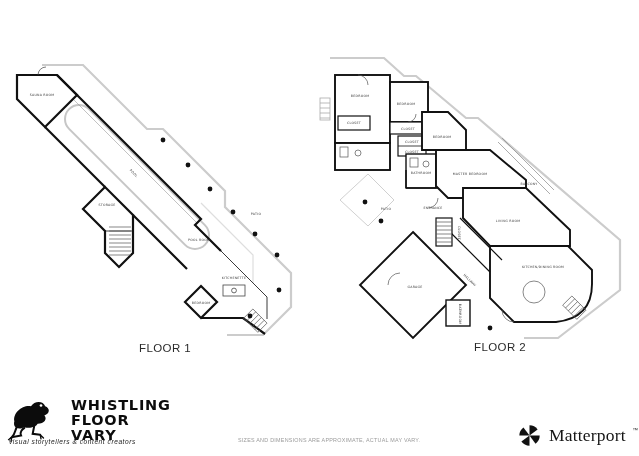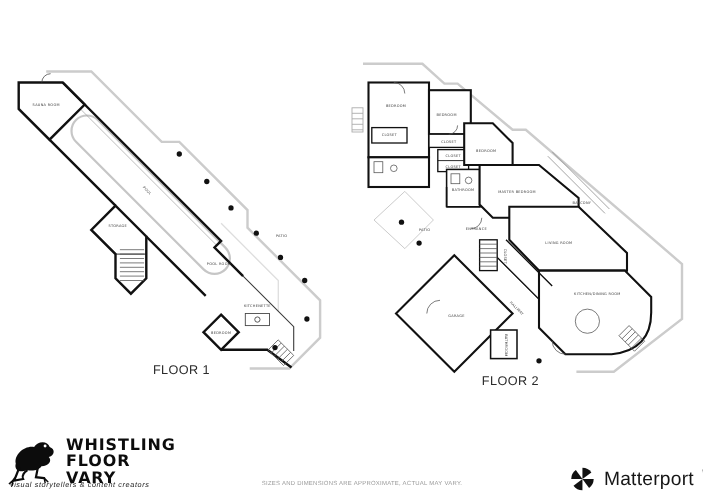--- a/index.html
+++ b/index.html
@@ -2,32 +2,32 @@
 <html><head>
 <meta charset="utf-8">
 <style>
   html,body{margin:0;padding:0;background:#fff;}
   #page{position:relative;width:639px;height:456px;background:#ffffff;overflow:hidden;
         font-family:"Liberation Sans",sans-serif;}
   svg text{font-family:"DejaVu Sans",sans-serif;fill:#3a3a3a;}
   .room-label{font-size:3.2px;letter-spacing:.25px;text-anchor:middle;}
   .floor-caption{position:absolute;width:110px;text-align:center;font-size:11.5px;
         color:#2b2b2b;letter-spacing:.4px;font-family:"Liberation Sans",sans-serif;}
-  #caption-floor1{left:110px;top:331px;}
-  #caption-floor2{left:409px;top:341px;}
-  #brand{position:absolute;left:6px;top:393px;display:flex;align-items:flex-start;gap:4px;}
+  #caption-floor1{left:110px;top:342px;}
+  #caption-floor2{left:445px;top:341px;}
+  #brand{position:absolute;left:6px;top:393px;display:flex;align-items:flex-start;gap:15px;}
   #brand-name{display:flex;flex-direction:column;margin-top:5px;}
   #brand-name span{font-family:"DejaVu Sans",sans-serif;font-weight:800;font-size:14.5px;
         letter-spacing:.8px;line-height:1.04;color:#0c0c0c;}
   #brand-tagline{position:absolute;left:9px;top:438px;font-family:Liberation Sans, sans-serif;
         font-style:oblique;font-size:6.6px;letter-spacing:.55px;color:#1a1a1a;white-space:nowrap;}
   #disclaimer{position:absolute;left:238px;top:437px;font-size:5.4px;letter-spacing:.25px;
         color:#9a9a9a;font-family:"Liberation Sans",sans-serif;white-space:nowrap;}
   #matterport{position:absolute;left:517px;top:423px;display:flex;align-items:center;gap:7px;}
-  #matterport-word{font-family:Liberation Sans, sans-serif;font-size:17.5px;color:#161616;
+  #matterport-word{font-family:Liberation Serif, serif;font-size:17.5px;color:#161616;
         letter-spacing:.2px;}
   #matterport-tm{font-size:5.5px;color:#161616;vertical-align:top;position:relative;top:-6px;}
   .plan{position:absolute;}
 </style>
 </head>
 <body>
 
 <div id="page">
 
   <svg class="plan" style="left:5px;top:57px;" width="310" height="290" viewBox="0 0 310 290">

